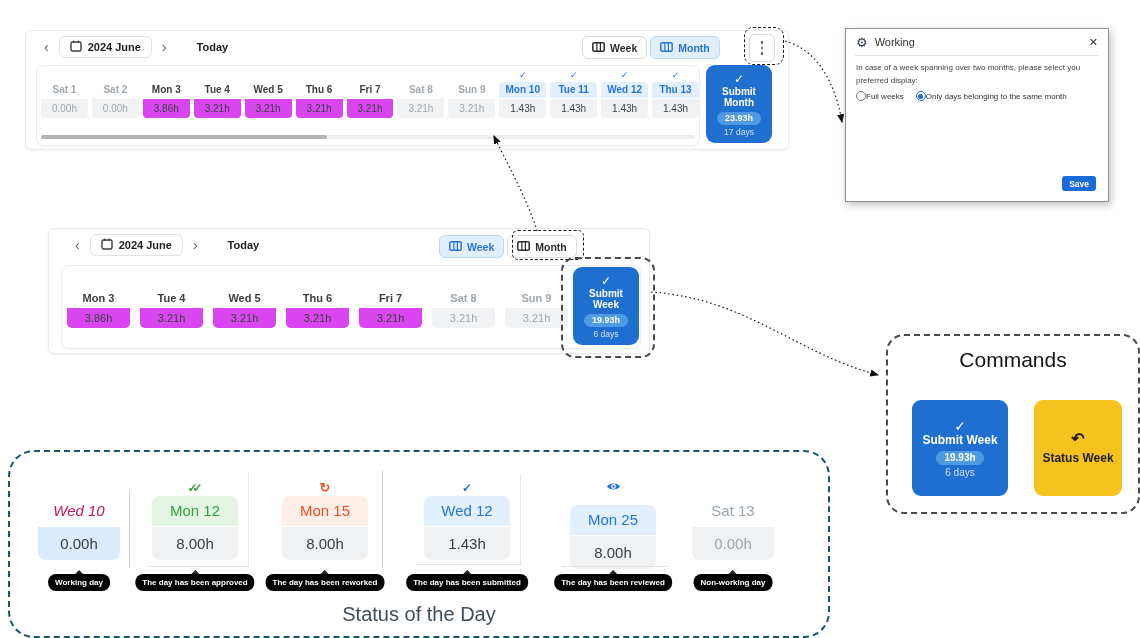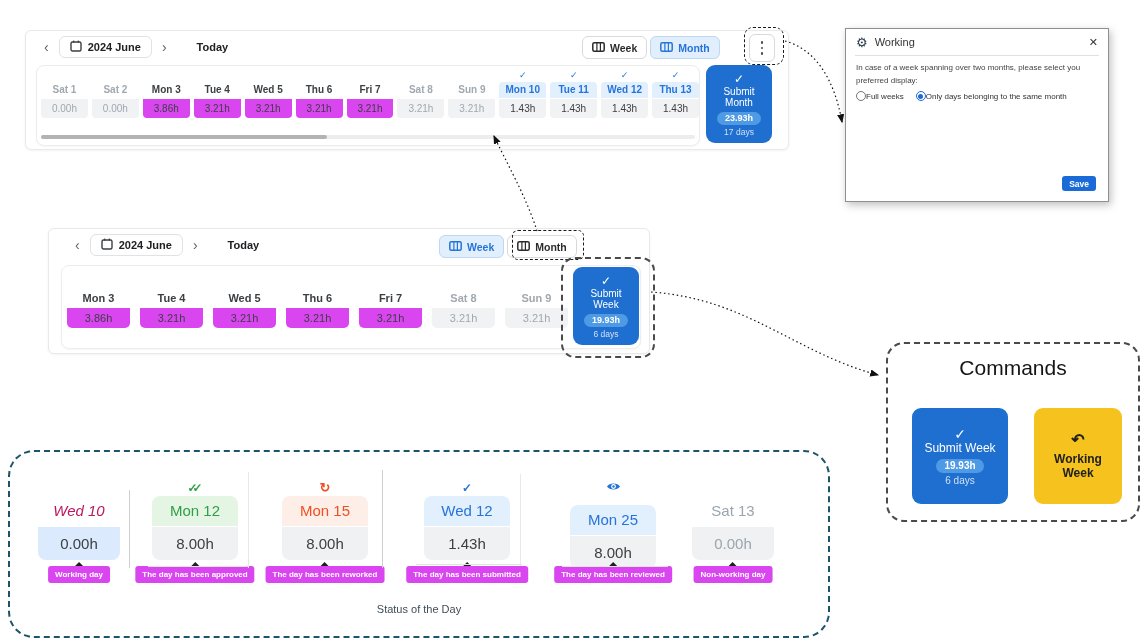--- a/index.html
+++ b/index.html
@@ -40,42 +40,42 @@
   
   .w-cells{padding:24px 0 0 5px;gap:10px;} .w-cells .day-cell{width:63px;}
   .w-cells .lbl{height:17px;line-height:17px;font-size:11px;border-radius:5px 5px 0 0;}
   .w-cells .hrs{height:20px;line-height:20px;font-size:11px;border-radius:0 0 5px 5px;}
   .scroll-track{position:absolute;left:4px;bottom:6px;width:654px;height:4px;border-radius:2px;background:#ededed;}
   .scroll-thumb{width:286px;height:4px;border-radius:2px;background:#b3b3b3;}
   
   .submit-btn{position:absolute;display:flex;flex-direction:column;align-items:center;justify-content:center;
               background:#1e6fd0;border:none;border-radius:9px;color:#fff;font-family:inherit;cursor:pointer;}
   .submit-btn .s-chk{font-size:12px;line-height:14px;}
-  .submit-btn .s-lbl{font-size:10px;font-weight:normal;margin-top:0;}
+  .submit-btn .s-lbl{font-size:10px;font-weight:bold;margin-top:0;}
   .submit-btn .s-pill{background:#4f9ae4;border-radius:9px;padding:1.5px 8px;font-size:9px;font-weight:bold;margin:4px 0 2px;}
   .submit-btn .s-days{font-size:8.5px;color:#cfe0f5;}
   
   #settings{position:absolute;left:845px;top:28px;width:262px;height:172px;background:#fff;
             border:1px solid #8f8f8f;box-shadow:2px 3px 8px rgba(0,0,0,.25);}
   #settings .hd{display:flex;align-items:center;height:26px;padding:0 10px;}
   #settings .gear{font-size:13px;color:#2c3e50;line-height:13px;}
   #settings .ttl{font-size:11px;color:#333;margin-left:7px;}
   #settings .cls{margin-left:auto;font-size:11px;color:#333;cursor:pointer;}
   #settings .dvd{border-top:1px solid #e0e0e0;margin:0 9px;}
   #settings .desc{font-size:8px;line-height:13px;color:#444;padding:5px 10px 0;width:238px;}
   #settings .radios{display:flex;align-items:center;gap:12px;padding:4px 10px 0;}
   .radio-row{display:flex;align-items:center;font-size:8px;color:#333;}
   .radio{position:relative;width:8px;height:8px;border:1px solid #767676;border-radius:50%;background:#fff;}
   .radio.on{border-color:#1a6bd8;}
   .radio.on::after{content:'';position:absolute;inset:1.5px;border-radius:50%;background:#1a6bd8;}
   #settings .save{position:absolute;right:12px;bottom:10px;min-width:30px;height:15px;background:#1a6bd8;
                   color:#fff;border:none;border-radius:3px;font-size:8.5px;font-weight:bold;
                   font-family:inherit;padding:0 7px;}
   
-  #commands{position:absolute;left:886px;top:342px;width:250px;height:176px;border:2px dashed #4a4a4a;border-radius:18px;}
+  #commands{position:absolute;left:886px;top:334px;width:250px;height:176px;border:2px dashed #4a4a4a;border-radius:18px;}
   #commands .c-title{text-align:center;margin-top:12px;font-size:21px;color:#151515;}
   #commands .submit-btn{left:24px;top:64px;width:96px;height:96px;}
   #commands .submit-btn .s-lbl{font-size:12px;} #commands .submit-btn .s-pill{font-size:10px;}
   #commands .submit-btn .s-days{font-size:10px;} #commands .submit-btn .s-chk{font-size:14px;}
   .recall-btn{position:absolute;left:146px;top:64px;width:88px;height:96px;background:#f6c21d;border:none;
               border-radius:9px;display:flex;flex-direction:column;align-items:center;justify-content:center;
               gap:4px;font-family:inherit;cursor:pointer;}
   .recall-btn .r-ic{font-size:16px;font-weight:bold;color:#1f1f1f;line-height:16px;}
   .recall-btn .r-lbl{font-size:12px;font-weight:bold;color:#1f1f1f;}
   
@@ -86,28 +86,28 @@
   .ic-red{color:#f04f24;font-weight:bold;font-size:13px;}
   .ic-blue{color:#2674d9;font-weight:bold;}
   .s-card{width:100%;display:flex;flex-direction:column;border-radius:8px;}
   .s-day{height:30px;line-height:30px;text-align:center;font-size:15px;border-radius:8px 8px 0 0;}
   .s-hrs{height:33px;line-height:33px;text-align:center;font-size:15px;margin-top:1px;border-radius:0 0 8px 8px;background:#f0f1f3;color:#3c4043;}
   .st-working .s-day{color:#be185d;font-style:italic;} .st-working .s-hrs{background:#dbeafd;}
   .st-approved .s-day{background:#e4f6e3;color:#2f9e44;}
   .st-reworked .s-day{background:#fdeee8;color:#f04f24;}
   .st-submitted .s-day,.st-reviewed .s-day{background:#e2effd;color:#2674d9;}
   .st-nonworking .s-day{color:#9aa5ae;} .st-nonworking .s-hrs{color:#9aa5ae;}
-  .s-tip{position:absolute;top:96px;left:50%;transform:translateX(-50%);background:#d946ef;color:#fff;
-         font-size:8px;font-weight:bold;padding:4px 7px;border-radius:3px;white-space:nowrap;}
+  .s-tip{position:absolute;top:104px;left:50%;transform:translateX(-50%);background:#000000;color:#fff;
+         font-size:8px;font-weight:bold;padding:4px 7px;border-radius:8px;white-space:nowrap;}
   .s-tip::before{content:'';position:absolute;top:-4px;left:50%;margin-left:-4px;
                  border-left:4px solid transparent;border-right:4px solid transparent;border-bottom:4px solid #1f1f1f;}
   .s-divider{position:absolute;width:1px;background:#cfcfcf;}
   .s-divider.lt{background:#e8e8e8;}
   .s-underline{position:absolute;height:1px;background:#e3e3e3;}
-  #status-caption{position:absolute;left:0;right:0;top:151px;text-align:center;font-size:11px;color:#3f4d57;}
+  #status-caption{position:absolute;left:0;right:0;top:151px;text-align:center;font-size:20px;color:#3f4d57;}
   
   .annot{position:absolute;border:1.5px dashed #1a1a1a;border-radius:8px;}
   .annot.thick{border:2px dashed #4a4a4a;}
   #arrows{position:absolute;left:0;top:0;width:1140px;height:638px;pointer-events:none;z-index:50;}
   .colicon{flex:0 0 auto;}
 </style>
 </head>
 <body>
 
 <div id="canvas">
@@ -329,21 +329,21 @@
   <div id="commands">
     <div class="c-title">Commands</div>
     <button class="submit-btn">
       <span class="s-chk">✓</span>
       <span class="s-lbl">Submit Week</span>
       <span class="s-pill">19.93h</span>
       <span class="s-days">6 days</span>
     </button>
     <button class="recall-btn">
       <span class="r-ic">↶</span>
-      <span class="r-lbl">Working Week</span>
+      <span class="r-lbl">Status Week</span>
     </button>
   </div>
 
   <div id="status-panel">
     <div id="status-items">
         <div class="status-item st-working" style="left: 28px; width: 82px;">
           <div class="s-icon"></div>
           <div class="s-card">
             <div class="s-day">Wed 10</div>
             <div class="s-hrs">0.00h</div>

